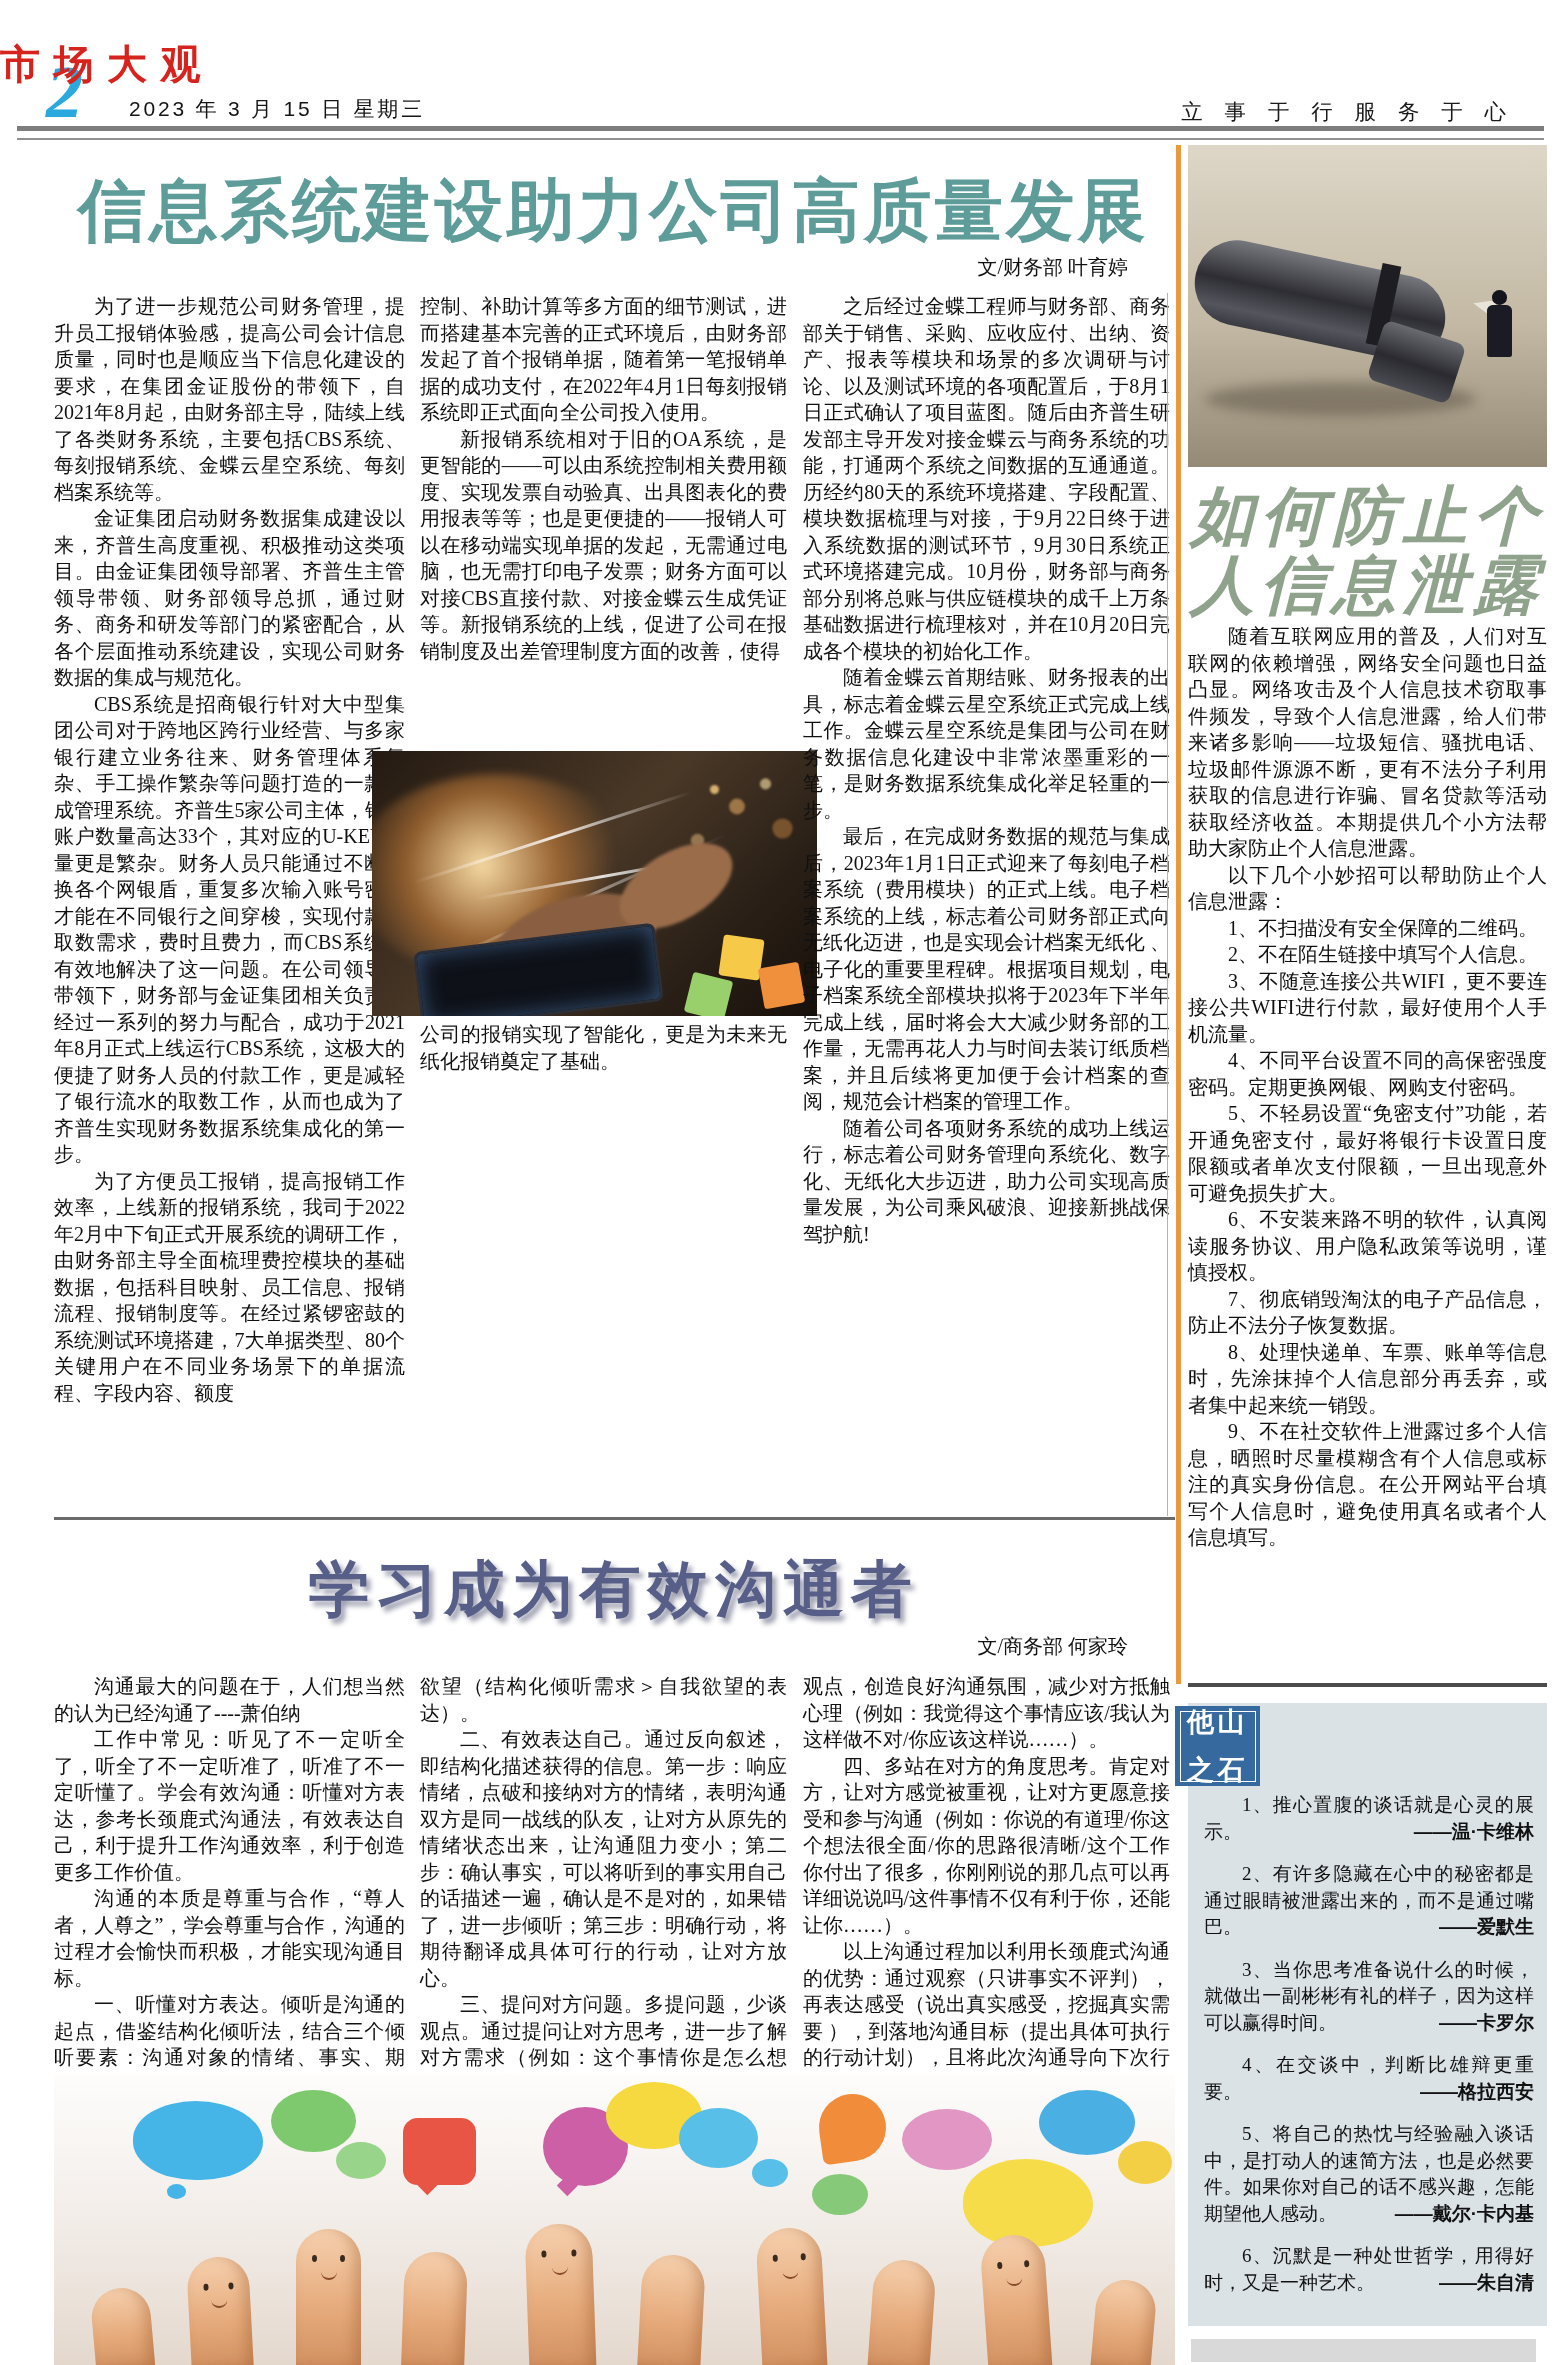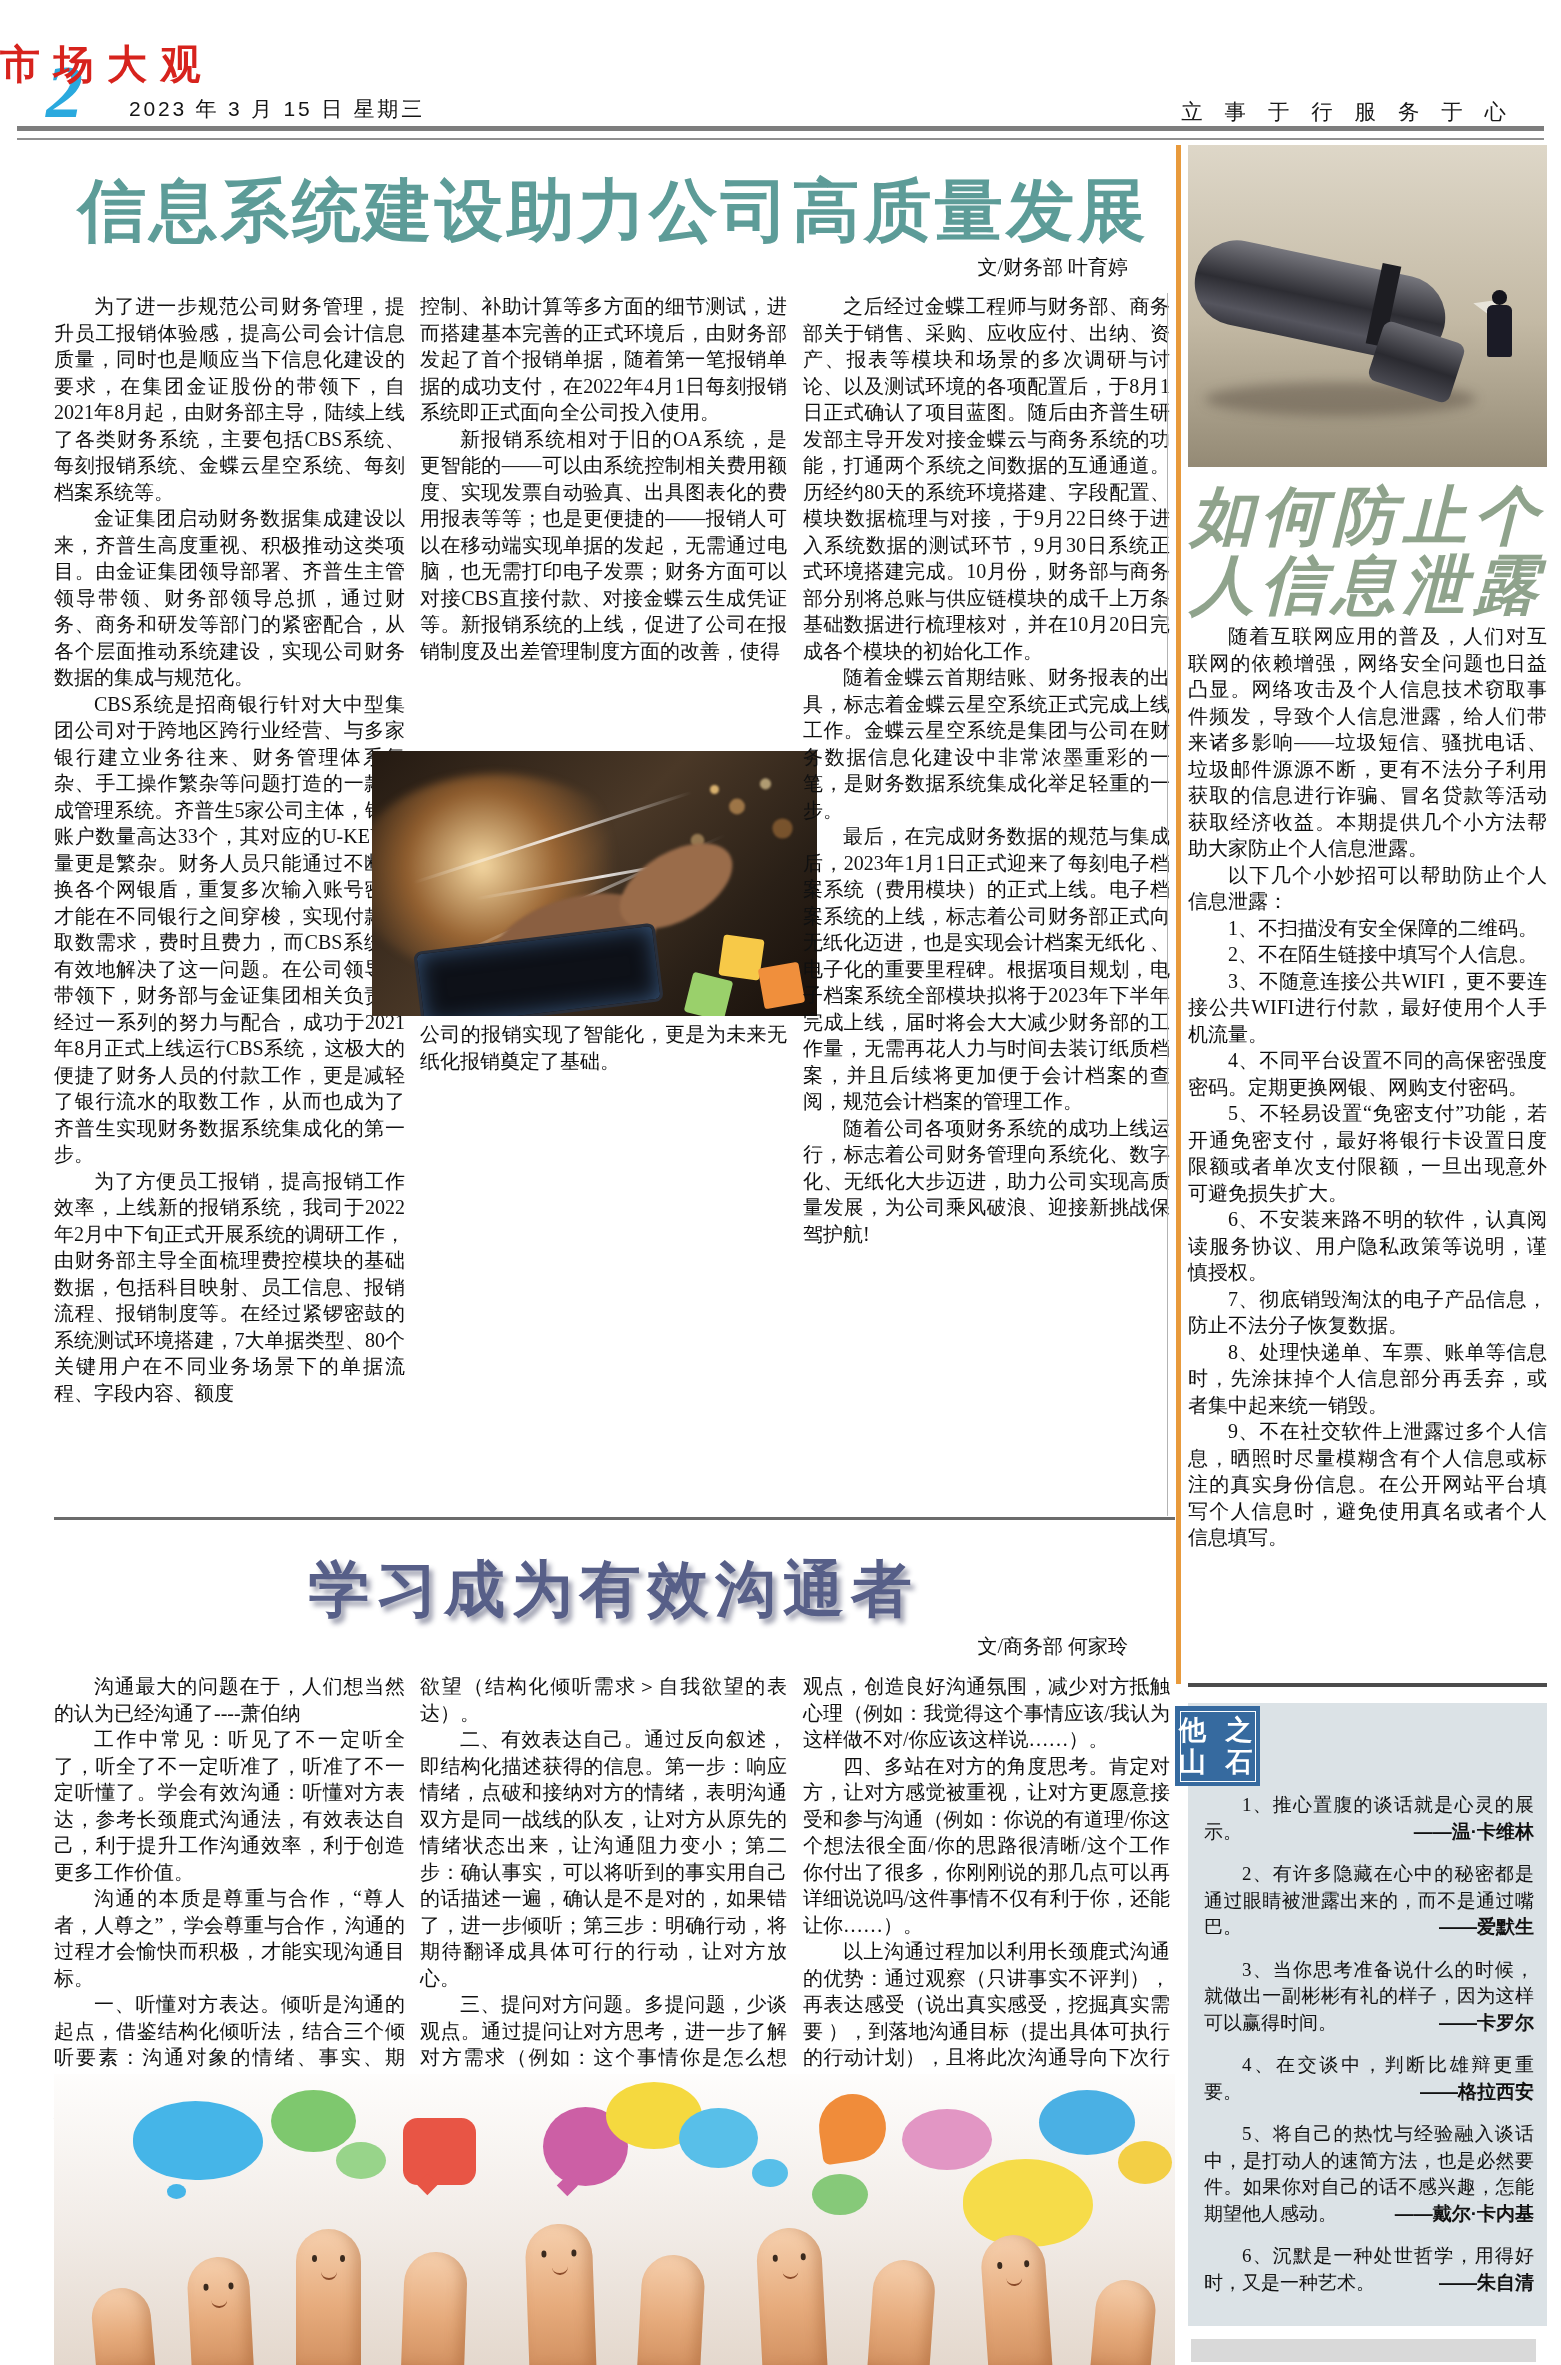--- a/index.html
+++ b/index.html
@@ -121,21 +121,21 @@
         transform:rotate(14deg);}
   .sb-headline{position:absolute;left:1188px;top:482px;width:359px;text-align:center;
         font-family:"Liberation Sans",sans-serif;font-weight:900;font-size:64px;line-height:69px;
         letter-spacing:6.8px;color:#8fa38c;font-style:italic;}
   .sb-headline span{display:block;}
   .sb-body{left:1188px;top:623px;width:359px;height:1057px;}
   .sb-rule{position:absolute;left:1188px;top:1683px;width:359px;height:4px;background:#4c4c4c;}
   
   .stone{position:absolute;left:1188px;top:1703px;width:359px;height:623px;background:#dbe2e6;}
   .stone-label{position:absolute;left:-13px;top:3.4px;width:85px;height:80px;background:#366a9f;}
-  .stone-label-inner{position:absolute;inset:4.5px;border:1.7px solid #fff;display:flex;flex-direction:row;
+  .stone-label-inner{position:absolute;inset:4.5px;border:1.7px solid #fff;display:flex;flex-direction:column;
         align-items:center;justify-content:center;font-family:"Liberation Sans",sans-serif;
         font-weight:bold;color:#fff;font-size:27px;line-height:32px;letter-spacing:3.4px;gap:16px;}
   .stone-quotes{position:absolute;left:16px;top:89px;width:330px;font-size:19px;line-height:26.5px;text-align:justify;}
   .stone-quotes p{margin:0 0 16px 0;text-indent:2em;}
   .attr{float:right;font-weight:bold;font-family:"Liberation Sans",sans-serif;}
   .graystrip{position:absolute;left:1191px;top:2339px;width:345px;height:22.5px;background:#d9d9d9;}
 </style>
 </head>
 <body>
 

